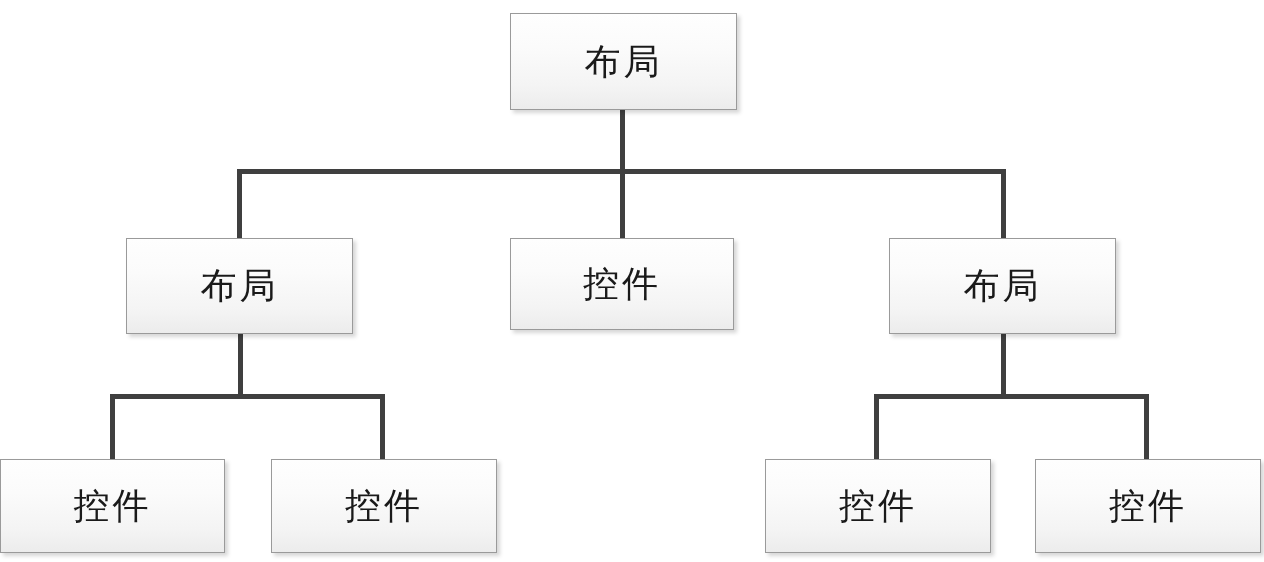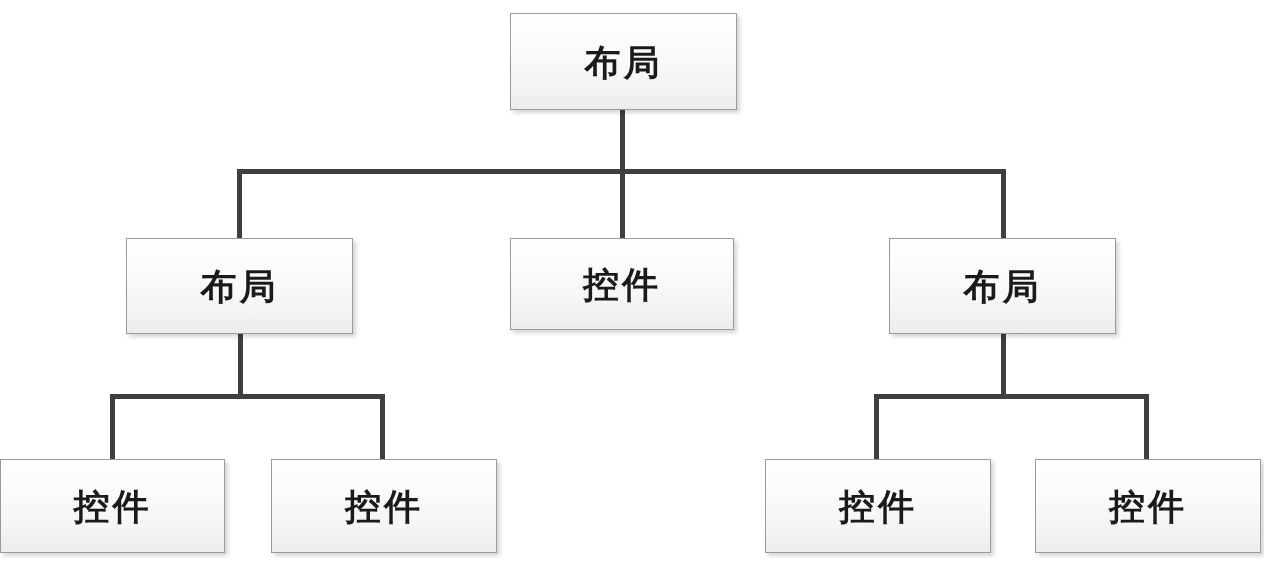--- a/index.html
+++ b/index.html
@@ -36,21 +36,20 @@
     justify-content: center;
   }
   .node-label {
     font-family: "DejaVu Serif", "Liberation Serif", serif;
     font-size: 36px;
     line-height: 1;
     color: #1a1a1a;
     letter-spacing: 3px;
     white-space: nowrap;
     user-select: none;
-    font-weight: bold;
   }
 </style>
 </head>
 <body>
 
 <div id="canvas">
 
   <div class="conn" style="left:620px; top:110px; width:5px; height:63px;"></div>
   <div class="conn" style="left:237px; top:169px; width:769px; height:5px;"></div>
   <div class="conn" style="left:237px; top:169px; width:5px; height:70px;"></div>

